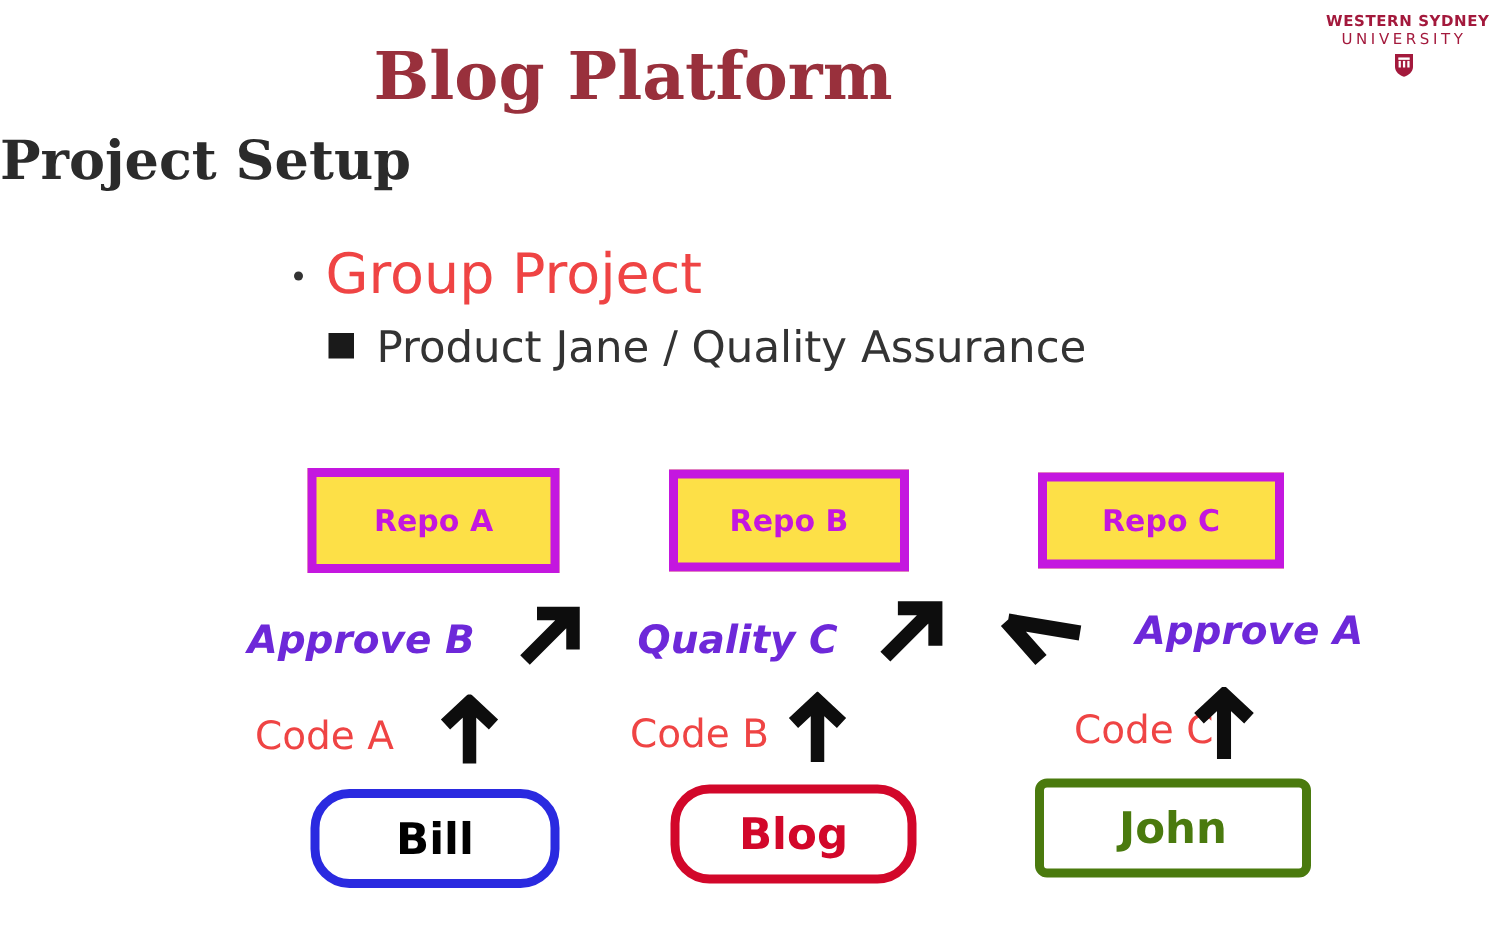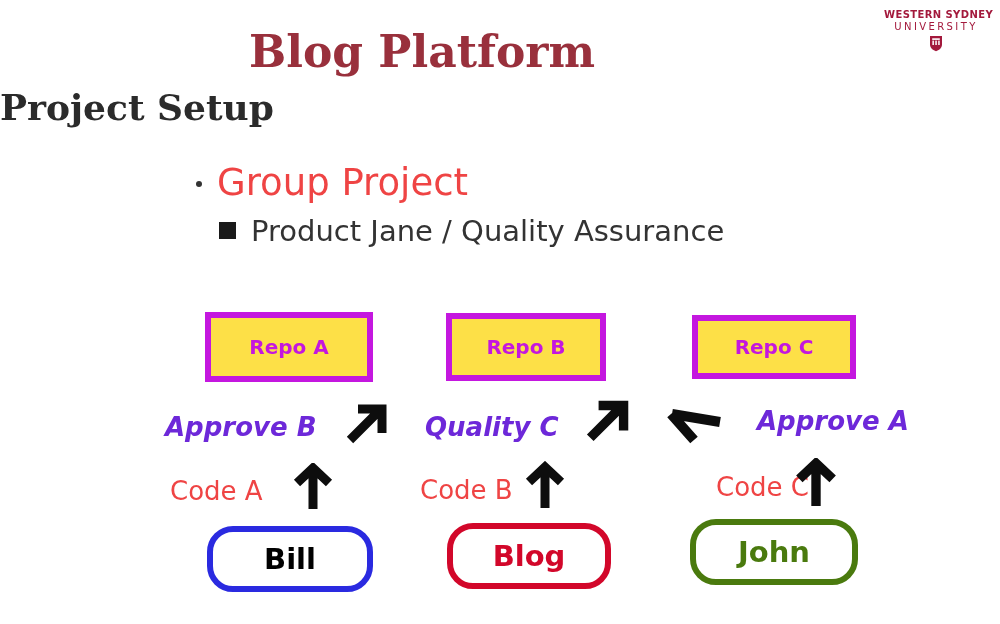--- a/index.html
+++ b/index.html
@@ -252,17 +252,17 @@
       <path d="M21 46 L21 8 M5 20 L21 5 L37 20" stroke="#0d0d0d" stroke-width="9" stroke-linecap="butt" stroke-linejoin="miter" fill="none"></path>
     </svg>
   </div>
 
   <div class="person-box" style="left:207px; top:526px; width:166px; height:66px; border:6px solid #2a2ae0; border-radius:26px; color:#000000;">
     <span>Bill</span>
   </div>
   <div class="person-box" style="left:447px; top:523px; width:164px; height:66px; border:6px solid #d2072a; border-radius:26px; color:#d2072a;">
     <span>Blog</span>
   </div>
-  <div class="person-box" style="left:690px; top:519px; width:168px; height:66px; border:6px solid #4a7a0e; border-radius:26px; color:#4a7a0e;">
+  <div class="person-box" style="left:690px; top:519px; width:184px; height:66px; border:6px solid #4a7a0e; border-radius:8px; color:#4a7a0e;">
     <span>John</span>
   </div>
 
 </div>
 
 </body></html>

